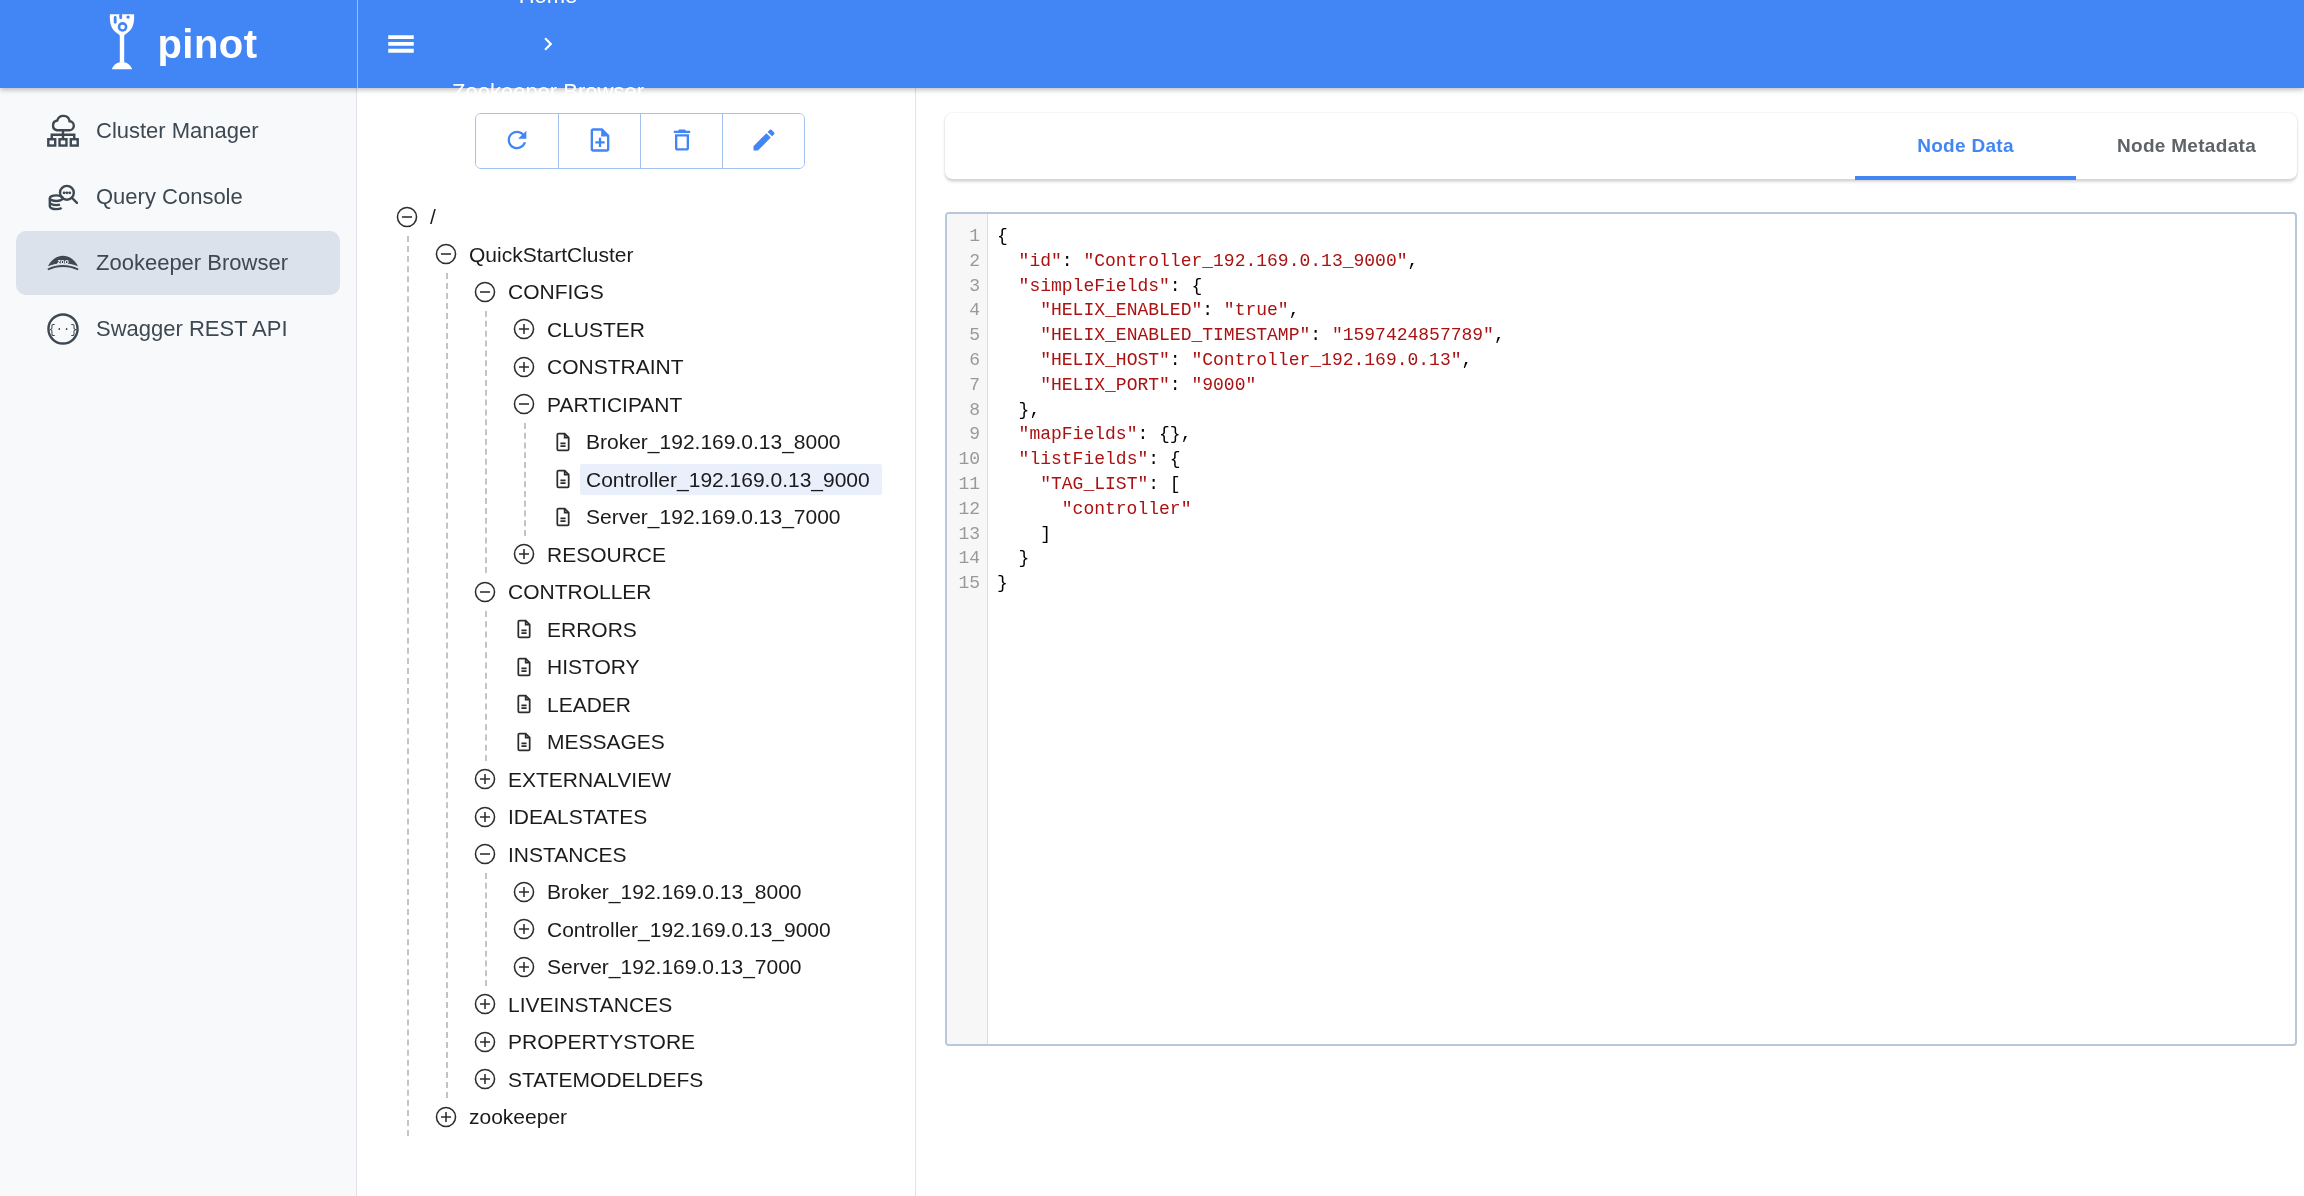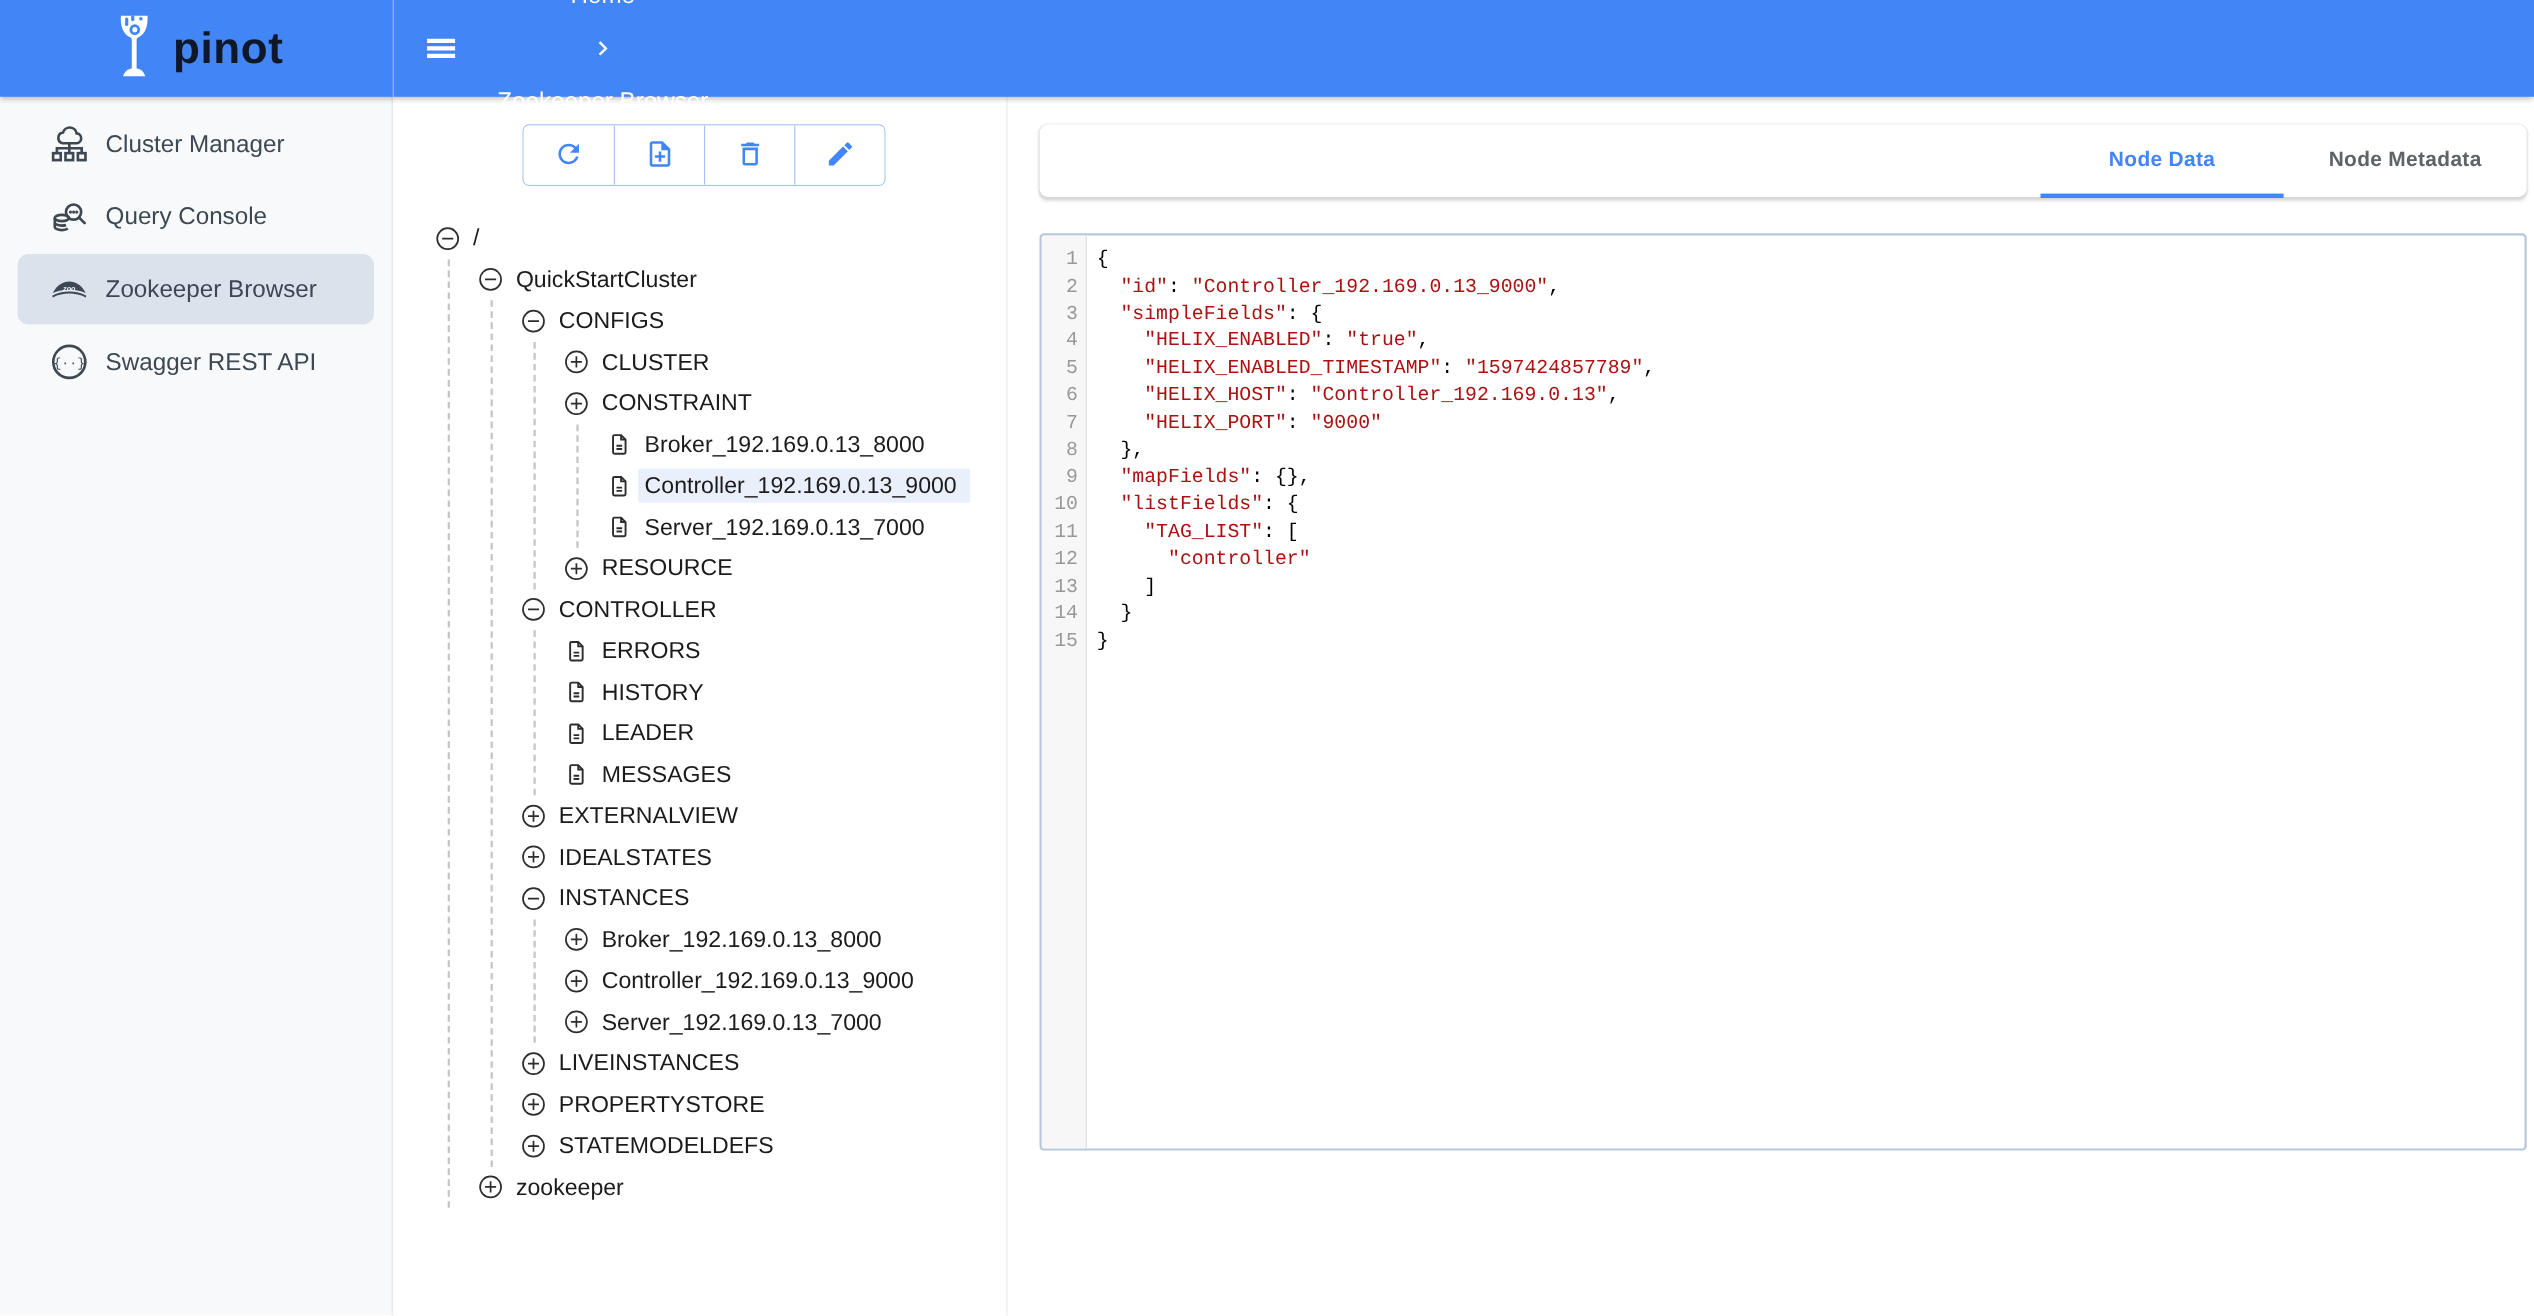--- a/index.html
+++ b/index.html
@@ -8,21 +8,21 @@
     font-family:"Liberation Sans",sans-serif;
     -webkit-font-smoothing:antialiased;
   }
   
   .header{
     height:88px;background:var(--accent);display:flex;align-items:center;
     position:relative;z-index:10;box-shadow:0 2px 5px rgba(0,0,0,.25);color:#fff;
   }
   .brand{width:357px;display:flex;align-items:center;justify-content:center;gap:12px;height:100%;}
   .brand-glass{width:46px;height:66px;display:block;}
-  .brand-name{font-size:40px;font-weight:700;letter-spacing:.5px;color:#0f172a;line-height:1;}
+  .brand-name{font-size:40px;font-weight:700;letter-spacing:.5px;color:#ffffff;line-height:1;}
   .header-divider{position:absolute;left:357px;top:0;bottom:0;width:1px;background:rgba(255,255,255,.45);}
   .hamburger{margin-left:27px;width:34px;height:34px;color:#fff;cursor:pointer;flex-shrink:0;}
   .hamburger svg{width:34px;height:34px;display:block;}
   .breadcrumb{display:flex;align-items:center;margin-left:34px;gap:22px;font-size:22px;color:#fff;flex-direction:column;}
   .crumb{cursor:pointer;}
   .crumb.current{cursor:default;}
   .crumb-sep{width:26px;height:26px;display:flex;}
   .crumb-sep svg{width:26px;height:26px;}
   
   .sidebar{
@@ -230,20 +230,29 @@
             </div>
             <div class="tree-row">
               <span class="tree-icon">
                 <svg viewBox="0 0 24 24" fill="none" stroke="currentColor" stroke-width="1.7">
                   <circle cx="12" cy="12" r="10.4"></circle>
                   <path d="M6.5 12h11M12 6.5v11"></path>
                 </svg>
               </span>
               <span class="tree-label">CONSTRAINT</span>
             </div>
+            <div class="tree-row">
+              <span class="tree-icon">
+                <svg viewBox="0 0 24 24" fill="none" stroke="currentColor" stroke-width="1.7">
+                  <circle cx="12" cy="12" r="10.4"></circle>
+                  <path d="M6.5 12h11"></path>
+                </svg>
+              </span>
+              <span class="tree-label">PARTICIPANT</span>
+            </div>
             <div class="tree-children">
               <div class="tree-row">
                 <span class="tree-icon">
                   <svg viewBox="0 0 24 24" fill="none" stroke="currentColor" stroke-width="1.9">
                     <path d="M13.8 2.8H7.2c-.8 0-1.4.6-1.4 1.4v15.6c0 .8.6 1.4 1.4 1.4h9.6c.8 0 1.4-.6 1.4-1.4V7.2l-4.4-4.4z"></path>
                     <path d="M13.8 2.8v4.4h4.4"></path>
                     <path d="M9.2 13.4h5.6M9.2 16.6h5.6"></path>
                   </svg>
                 </span>
                 <span class="tree-label">Broker_192.169.0.13_8000</span>

